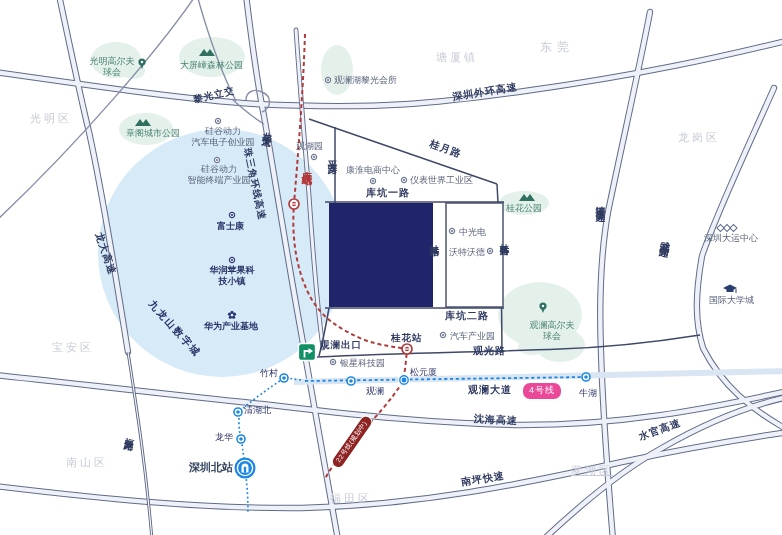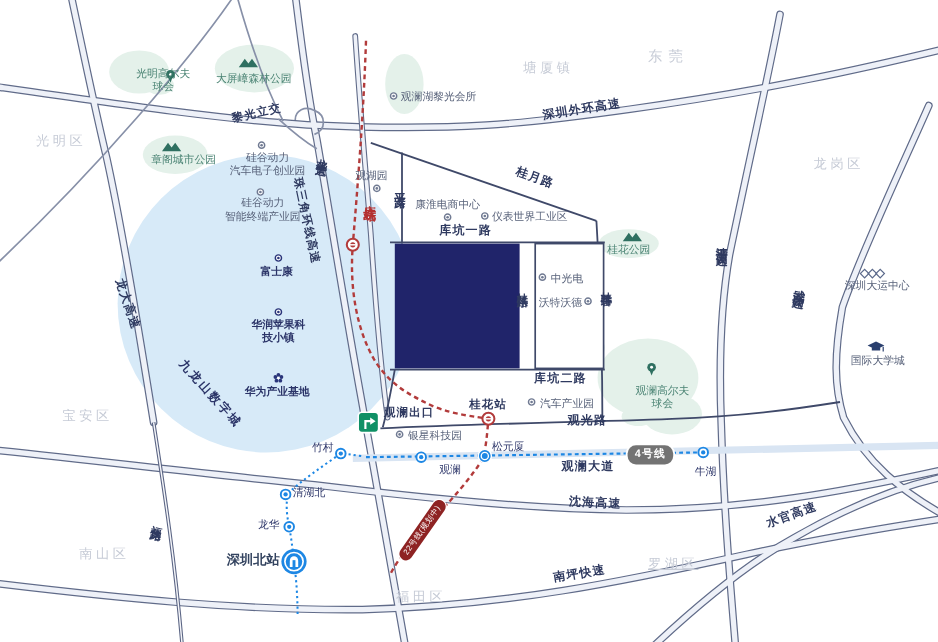--- a/index.html
+++ b/index.html
@@ -11,22 +11,22 @@
   .park{color:#4a8373;font-size:9px;}
   .poi{color:#58627a;font-size:9px;}
   .poiN{color:#2b3468;font-size:9px;font-weight:bold;}
   .road{color:#2f3a60;font-size:10px;font-weight:bold;letter-spacing:1px;}
   .sm{font-size:9.5px;}
   .vert{writing-mode:vertical-rl;letter-spacing:2px;}
   .ctr{text-align:center;white-space:normal;}
   .blueS{color:#2b3468;font-size:9px;}
   .redV{color:#b43030;font-weight:bold;font-size:10.5px;writing-mode:vertical-rl;letter-spacing:2px;}
   .proj{color:#fff;font-size:14.5px;font-weight:bold;letter-spacing:1px;text-align:center;}
-  .badge4{position:absolute;background:#737373;color:#fff;font-size:9px;font-weight:bold;
-          border-radius:7px;padding:1px 6px 2px;box-shadow:0 0 0 1.5px #fff;letter-spacing:1px;}
+  .badge4{position:absolute;background:#ec4899;color:#fff;font-size:9px;font-weight:normal;
+          border-radius:7px;padding:1px 6px 2px;box-shadow:0 0 0 1.5px #fff;letter-spacing:1px;margin-top:12px;}
   .badge22{position:absolute;background:#8e2323;color:#fff;font-size:6.5px;border-radius:7px;
            padding:1px 5px;box-shadow:0 0 0 1px #fff;letter-spacing:0.5px;}
   
   .rcase{stroke:#606b89;stroke-width:6.4;fill:none;stroke-linecap:round;}
   .rfill{stroke:#eef1f8;stroke-width:4.4;fill:none;stroke-linecap:round;}
   .mcase{stroke:#606b89;stroke-width:4.8;fill:none;stroke-linecap:round;}
   .mfill{stroke:#eef1f8;stroke-width:3;fill:none;stroke-linecap:round;}
   .tn{stroke:#3f4969;stroke-width:1.5;fill:none;}
   .tg{stroke:#8790a8;stroke-width:1.4;fill:none;}
   .tdc{stroke:#5b6584;stroke-width:3;fill:none;}
@@ -257,26 +257,26 @@
     <circle r="7.6" fill="none" stroke="#fff" stroke-width="1.4"></circle>
     <path d="M-3.5,4.5 L-3.5,-0.5 A3.5,4 0 0 1 3.5,-0.5 L3.5,4.5 Z" fill="#fff"></path>
     <rect x="-1.2" y="-1.2" width="2.4" height="5.7" fill="#1d87e4"></rect>
   </g>
 </svg>
 
 <div class="lbl dist" style="left:30px;top:112px;">光明区</div>
 <div class="lbl dist" style="left:52px;top:341px;">宝安区</div>
 <div class="lbl dist" style="left:66px;top:456px;">南山区</div>
 <div class="lbl dist" style="left:330px;top:492px;">福田区</div>
-<div class="lbl dist" style="left:540px;top:464px;text-decoration:underline;">罗湖区</div>
+<div class="lbl dist" style="left:571px;top:464px;text-decoration:underline;">罗湖区</div>
 <div class="lbl dist" style="left:678px;top:131px;">龙岗区</div>
 <div class="lbl dist" style="left:540px;top:40px;font-size:12px;letter-spacing:5px;">东莞</div>
 <div class="lbl dist" style="left:436px;top:51px;">塘厦镇</div>
 
-<div class="lbl park ctr" style="left:87px;top:56px;width:50px;margin-left:24px;">光明高尔夫球会</div>
+<div class="lbl park ctr" style="left:87px;top:56px;width:50px;">光明高尔夫球会</div>
 <div class="lbl park" style="left:180px;top:60px;">大屏嶂森林公园</div>
 <div class="lbl park" style="left:126px;top:128px;">章阁城市公园</div>
 <div class="lbl park" style="left:506px;top:203px;">桂花公园</div>
 <div class="lbl park ctr" style="left:527px;top:320px;width:50px;">观澜高尔夫球会</div>
 
 <div class="lbl poi" style="left:334px;top:75px;text-align:right;">观澜湖黎光会所</div>
 <div class="lbl poi" style="left:296px;top:141px;">观湖园</div>
 <div class="lbl poi" style="left:346px;top:165px;">康淮电商中心</div>
 <div class="lbl poi" style="left:410px;top:175px;">仪表世界工业区</div>
 <div class="lbl poi ctr" style="left:184px;top:126px;width:78px;">

